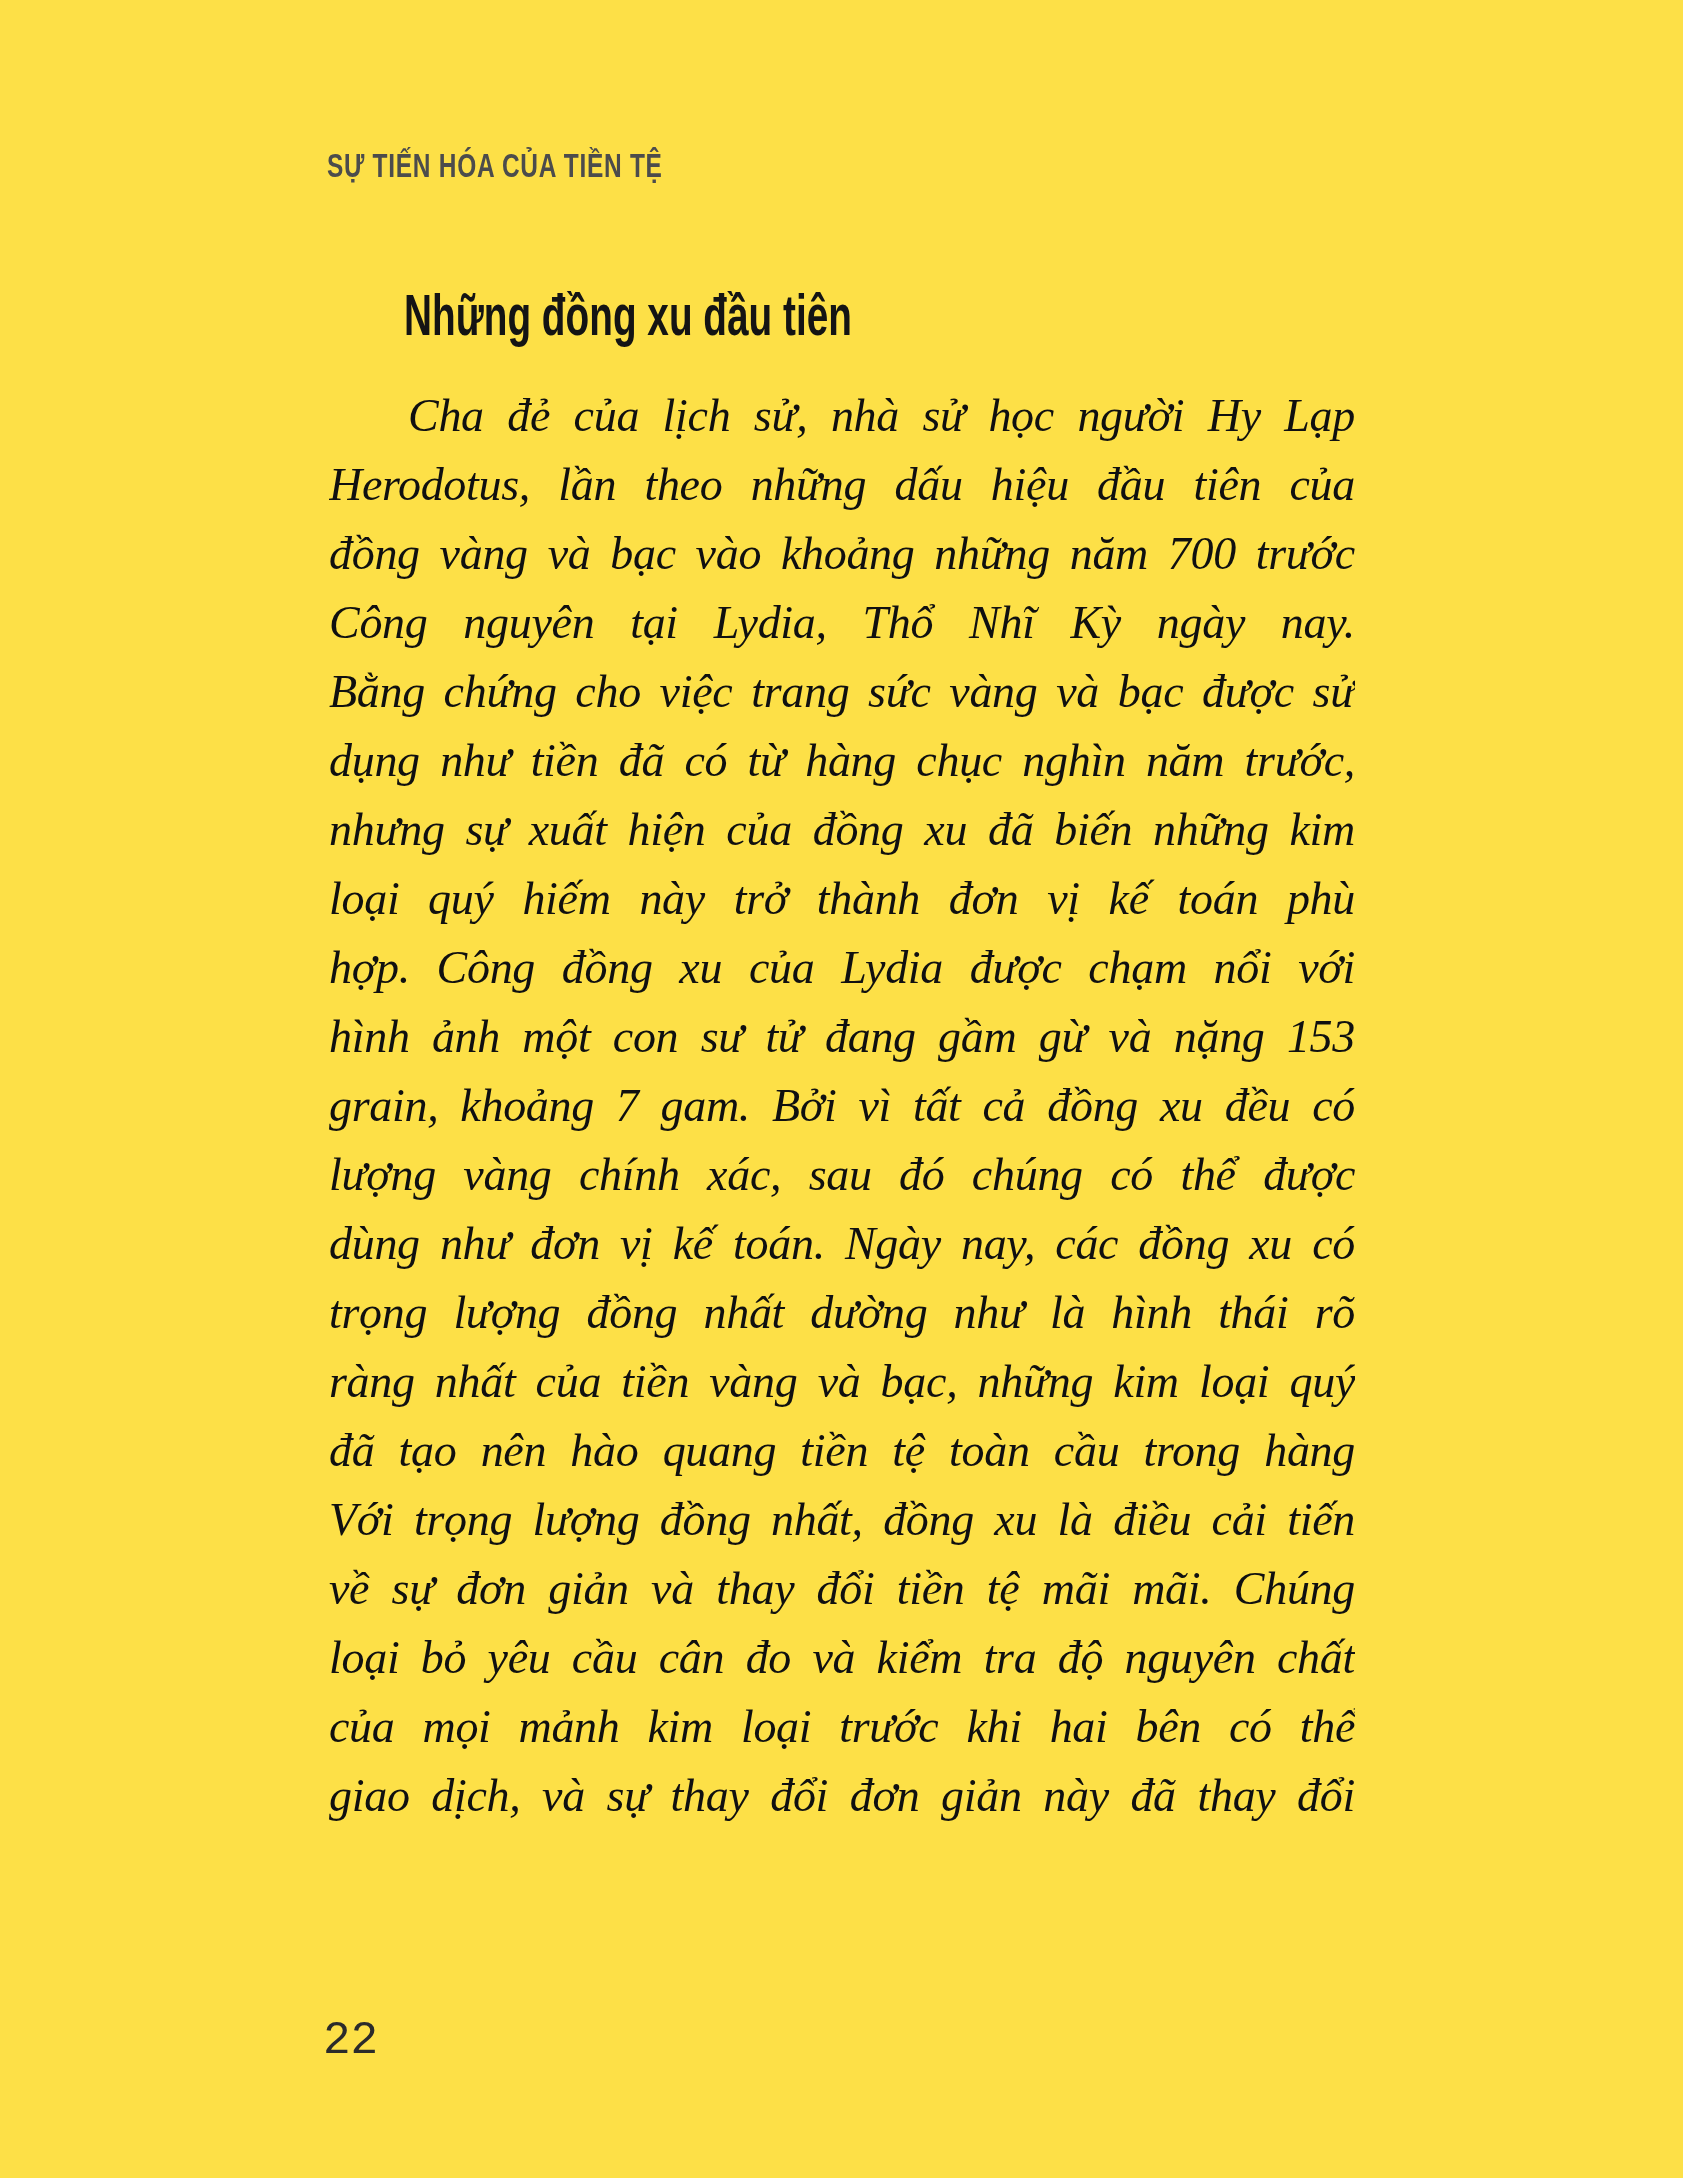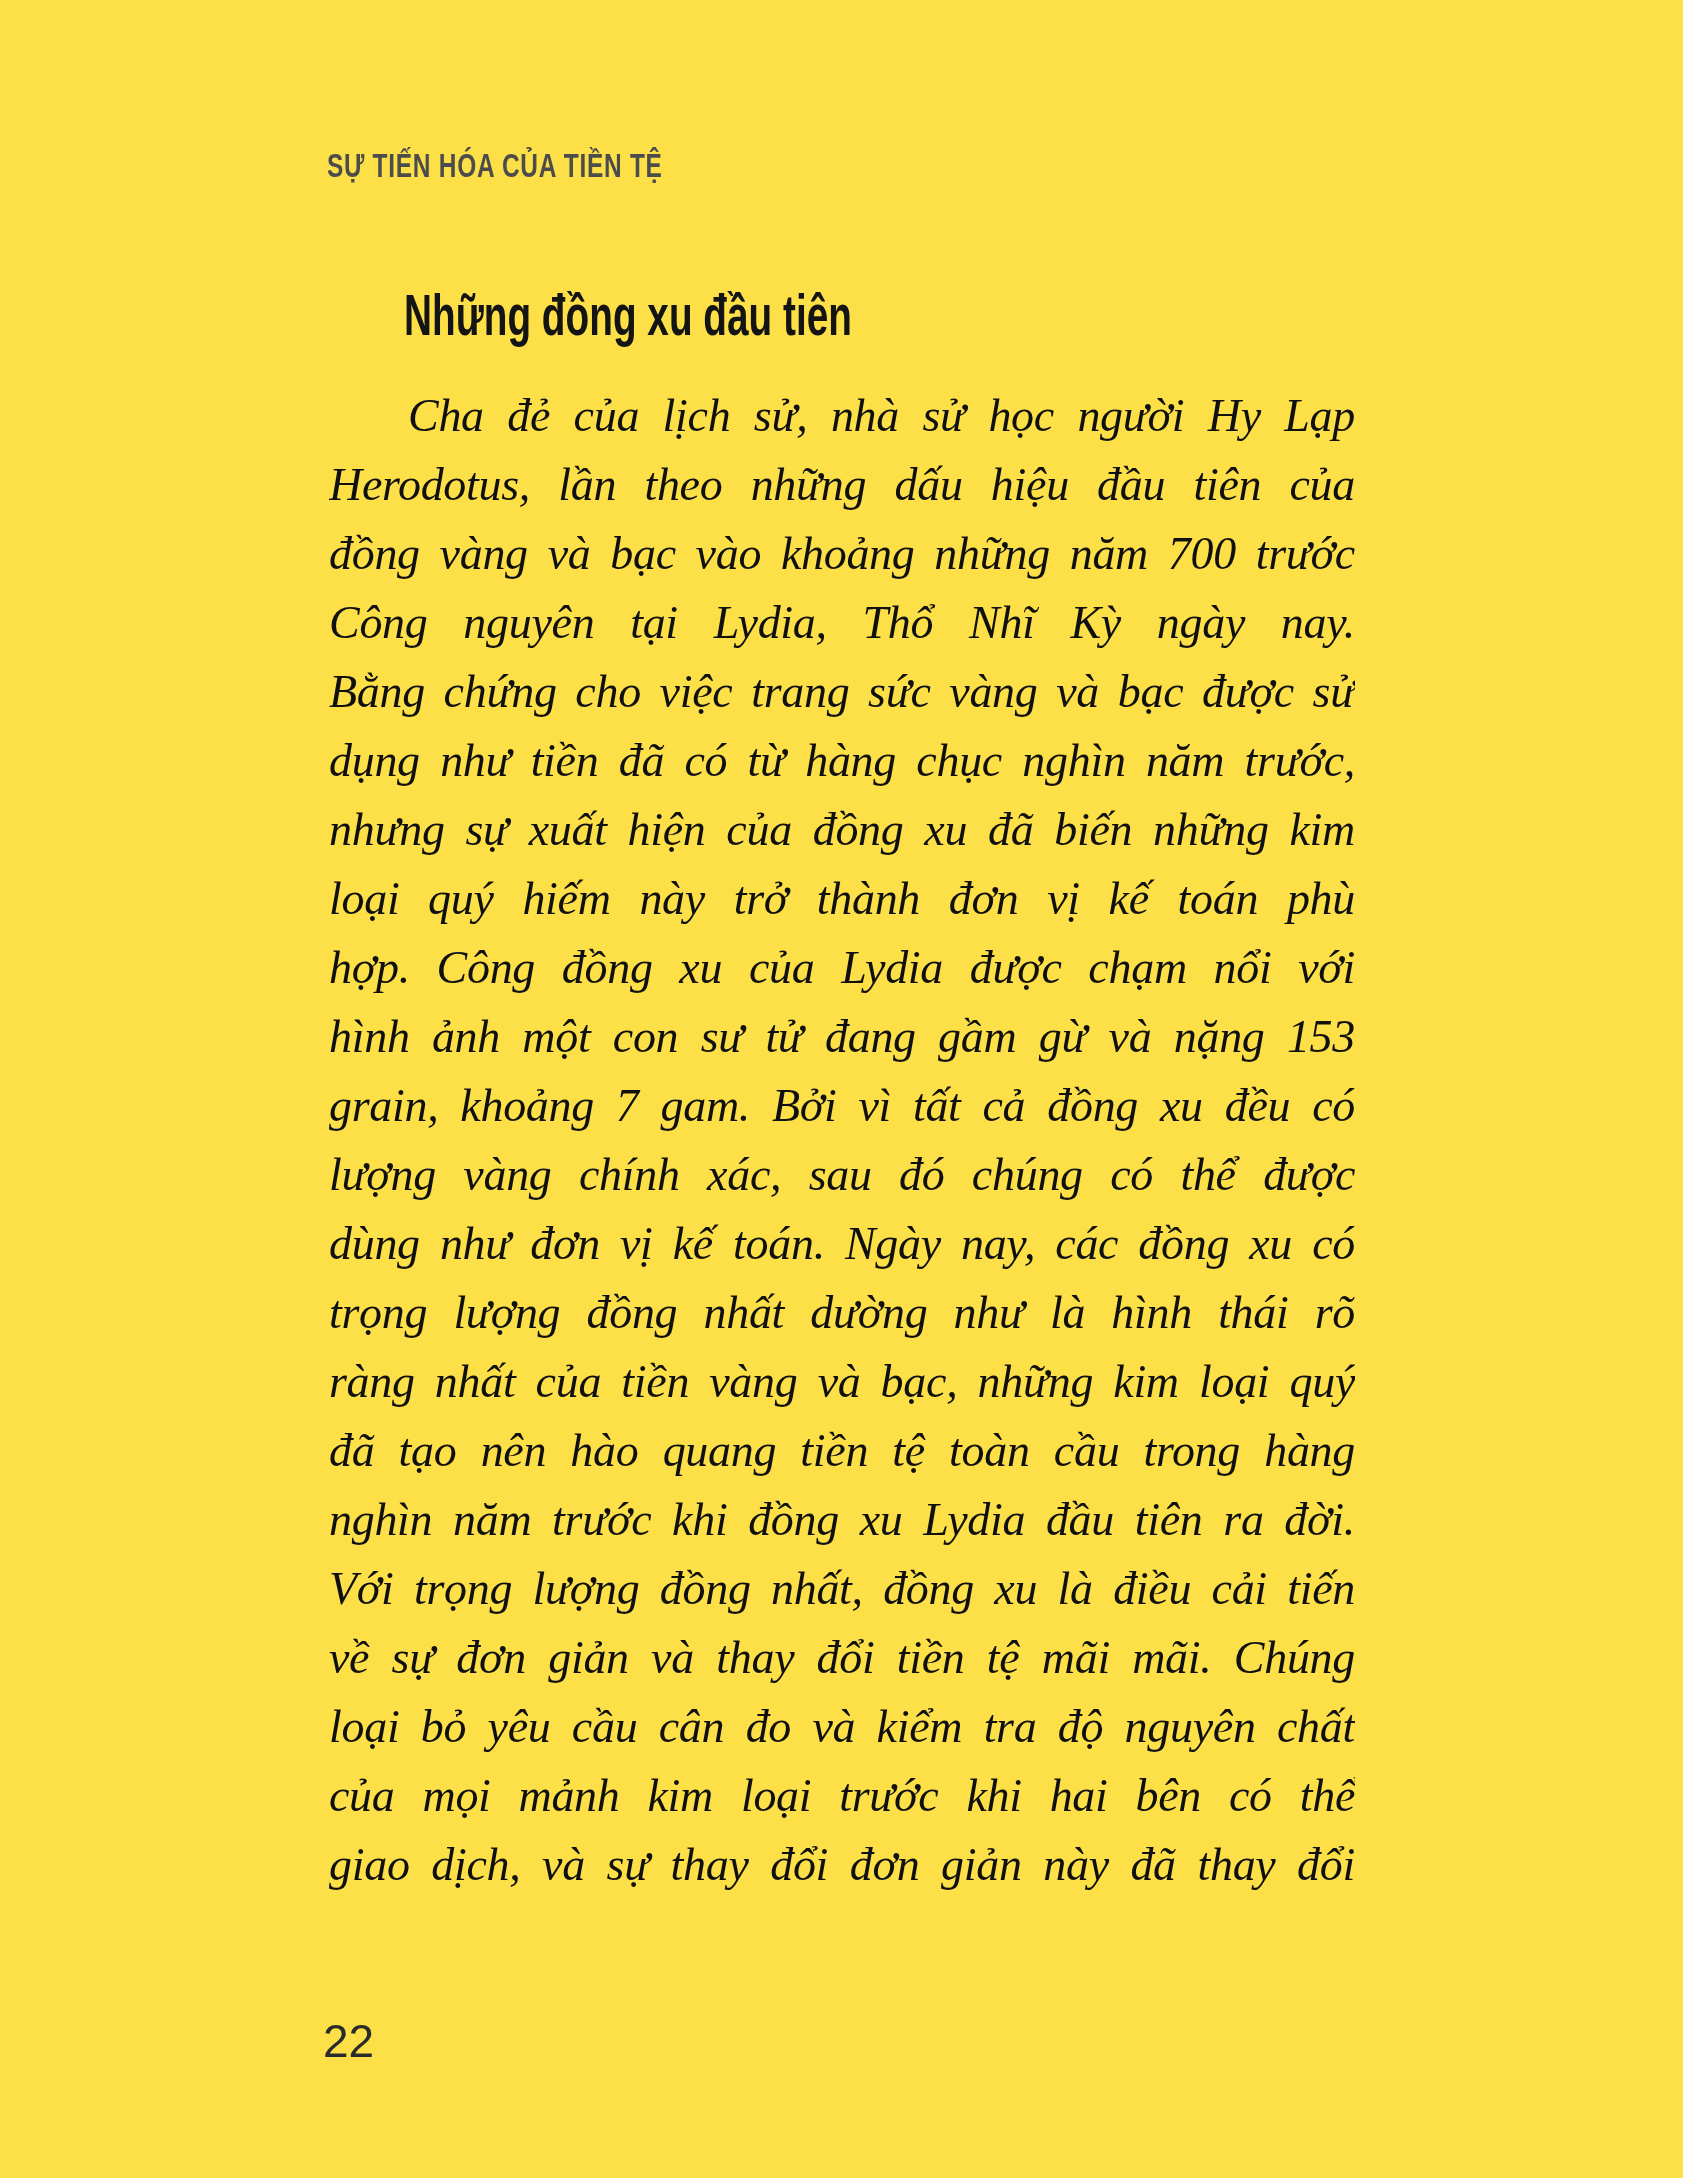--- a/index.html
+++ b/index.html
@@ -57,21 +57,21 @@
     overflow: hidden;
     white-space: nowrap;
     font-style: italic;
   }
   .body-line.indent { padding-left: 79px; }
   .body-line.last-line { text-align-last: left; }
   .page-number {
     position: absolute;
     left: 323px;
     top: 2016px;
-    font-family: Liberation Sans, sans-serif;
+    font-family: Liberation Mono, monospace;
     font-size: 46px;
     line-height: 50px;
     color: #2b2b2b;
   }
 </style>
 </head>
 <body>
 
 <div class="page">
 
@@ -90,21 +90,20 @@
       <div class="body-line">nhưng sự xuất hiện của đồng xu đã biến những kim</div>
       <div class="body-line">loại quý hiếm này trở thành đơn vị kế toán phù</div>
       <div class="body-line">hợp. Công đồng xu của Lydia được chạm nổi với</div>
       <div class="body-line">hình ảnh một con sư tử đang gầm gừ và nặng 153</div>
       <div class="body-line">grain, khoảng 7 gam. Bởi vì tất cả đồng xu đều có</div>
       <div class="body-line">lượng vàng chính xác, sau đó chúng có thể được</div>
       <div class="body-line">dùng như đơn vị kế toán. Ngày nay, các đồng xu có</div>
       <div class="body-line">trọng lượng đồng nhất dường như là hình thái rõ</div>
       <div class="body-line">ràng nhất của tiền vàng và bạc, những kim loại quý</div>
       <div class="body-line">đã tạo nên hào quang tiền tệ toàn cầu trong hàng</div>
-      <div class="body-line">nghìn năm trước khi đồng xu Lydia đầu tiên ra đời.</div>
       <div class="body-line">Với trọng lượng đồng nhất, đồng xu là điều cải tiến</div>
       <div class="body-line">về sự đơn giản và thay đổi tiền tệ mãi mãi. Chúng</div>
       <div class="body-line">loại bỏ yêu cầu cân đo và kiểm tra độ nguyên chất</div>
       <div class="body-line">của mọi mảnh kim loại trước khi hai bên có thể</div>
       <div class="body-line">giao dịch, và sự thay đổi đơn giản này đã thay đổi</div>
     </div>
 
   <div class="page-number">22</div>
 
 </div>

